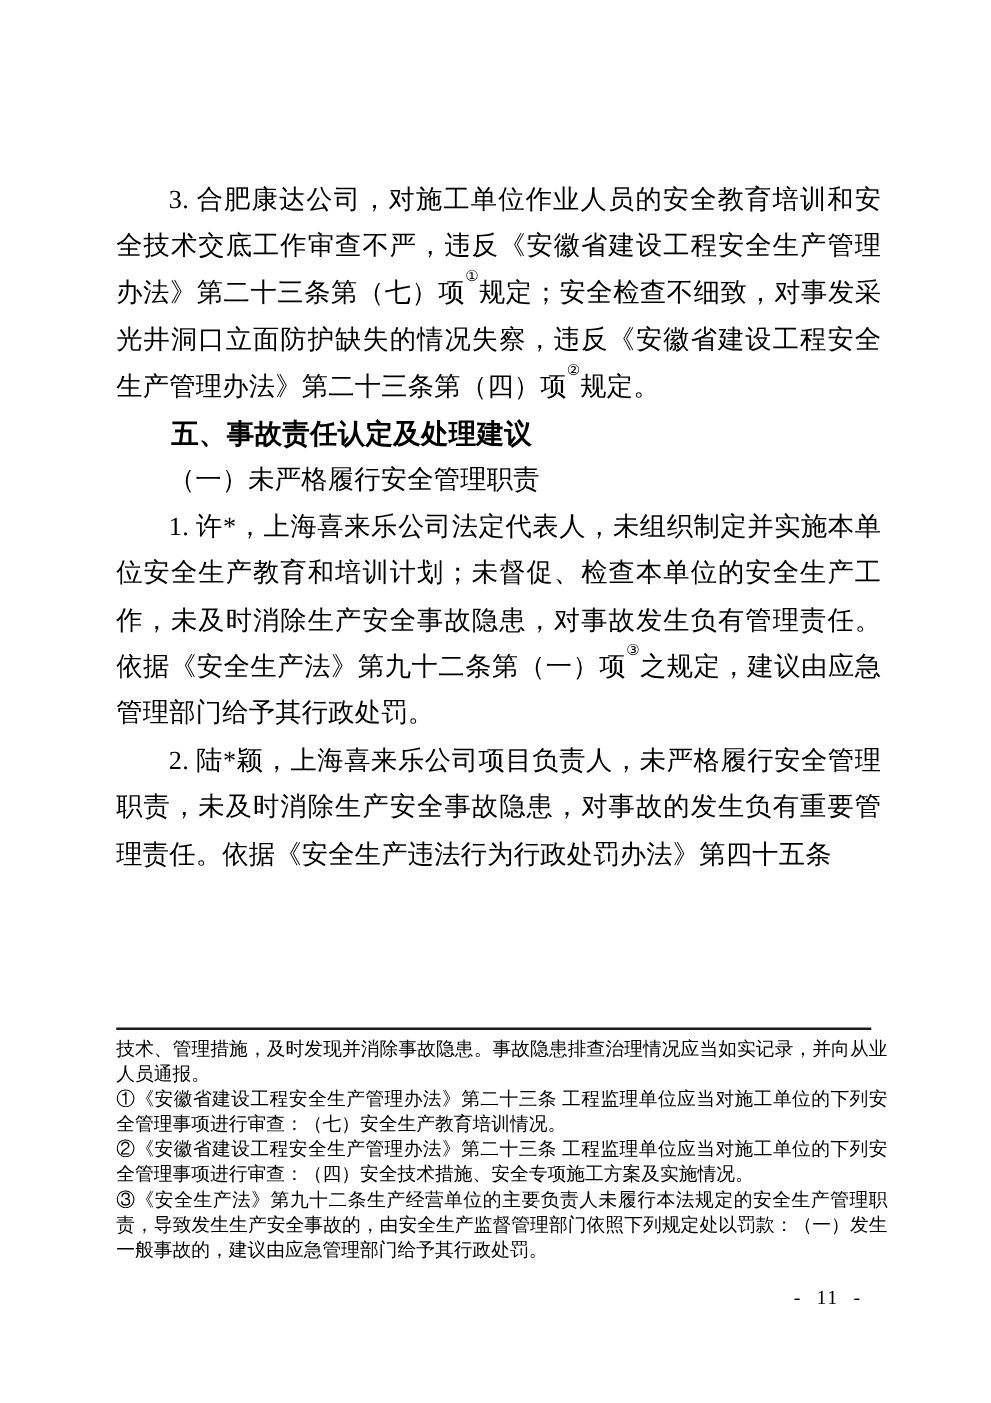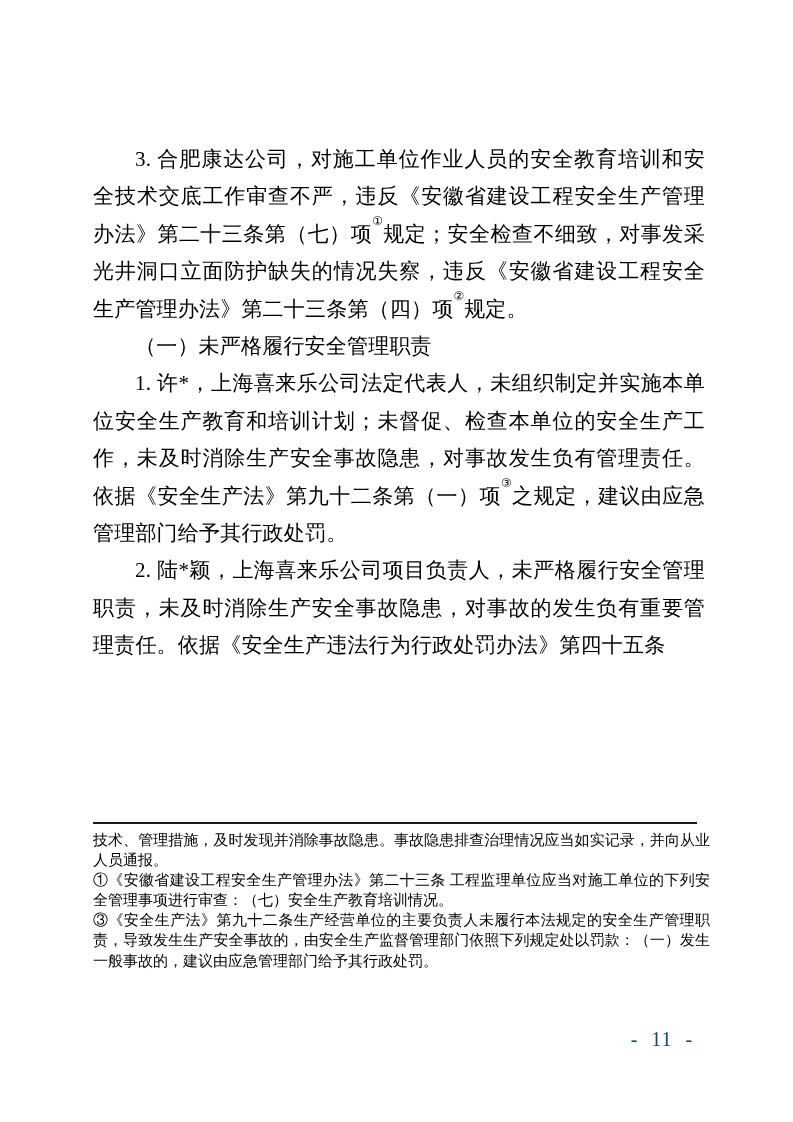--- a/index.html
+++ b/index.html
@@ -64,51 +64,53 @@
   .fn {
     margin: 0;
   }
   
   .page-number {
     position: absolute;
     top: 1028px;
     left: 622px;
     width: 80px;
     text-align: center;
-    font-size: 20px;
-    color: #0c4a6e;
+    font-size: 16px;
+    color: #000000;
     letter-spacing: 1px;
     word-spacing: 7px;
     line-height: 22px;
   }
 </style>
 </head>
 <body>
 
 <div class="page">
 
   <div class="content">
 
     <p class="para"><span>3. 合肥康达公司，对施工单位作业人员的安全教育培训和安全技术交底工作审查不严，违反《安徽省建设工程安全生产管理办法》第二十三条第（七）项</span><sup class="fn-ref">①</sup><span>规定；安全检查不细致，对事发采光井洞口立面防护缺失的情况失察，违反《安徽省建设工程安全生产管理办法》第二十三条第（四）项</span><sup class="fn-ref">②</sup><span>规定。</span></p>
 
 
 
+    <p class="para heading">五、事故责任认定及处理建议</p>
 
     <p class="para">（一）未严格履行安全管理职责</p>
 
     <p class="para"><span>1. 许*，上海喜来乐公司法定代表人，未组织制定并实施本单位安全生产教育和培训计划；未督促、检查本单位的安全生产工作，未及时消除生产安全事故隐患，对事故发生负有管理责任。依据《安全生产法》第九十二条第（一）项</span><sup class="fn-ref">③</sup><span>之规定，建议由应急管理部门给予其行政处罚。</span></p>
 
     <p class="para">2. 陆*颖，上海喜来乐公司项目负责人，未严格履行安全管理职责，未及时消除生产安全事故隐患，对事故的发生负有重要管理责任。依据《安全生产违法行为行政处罚办法》第四十五条</p>
 
   </div>
 
   <div class="footnotes">
     <div class="fn-rule"></div>
     <div class="fn-text">
       <p class="fn">技术、管理措施，及时发现并消除事故隐患。事故隐患排查治理情况应当如实记录，并向从业人员通报。</p>
       <p class="fn">①《安徽省建设工程安全生产管理办法》第二十三条 工程监理单位应当对施工单位的下列安全管理事项进行审查：（七）安全生产教育培训情况。</p>
+      <p class="fn">②《安徽省建设工程安全生产管理办法》第二十三条 工程监理单位应当对施工单位的下列安全管理事项进行审查：（四）安全技术措施、安全专项施工方案及实施情况。</p>
       <p class="fn">③《安全生产法》第九十二条生产经营单位的主要负责人未履行本法规定的安全生产管理职责，导致发生生产安全事故的，由安全生产监督管理部门依照下列规定处以罚款：（一）发生一般事故的，建议由应急管理部门给予其行政处罚。</p>
     </div>
   </div>
 
   <div class="page-number">- 11 -</div>
 
 </div>
 
 </body></html>

